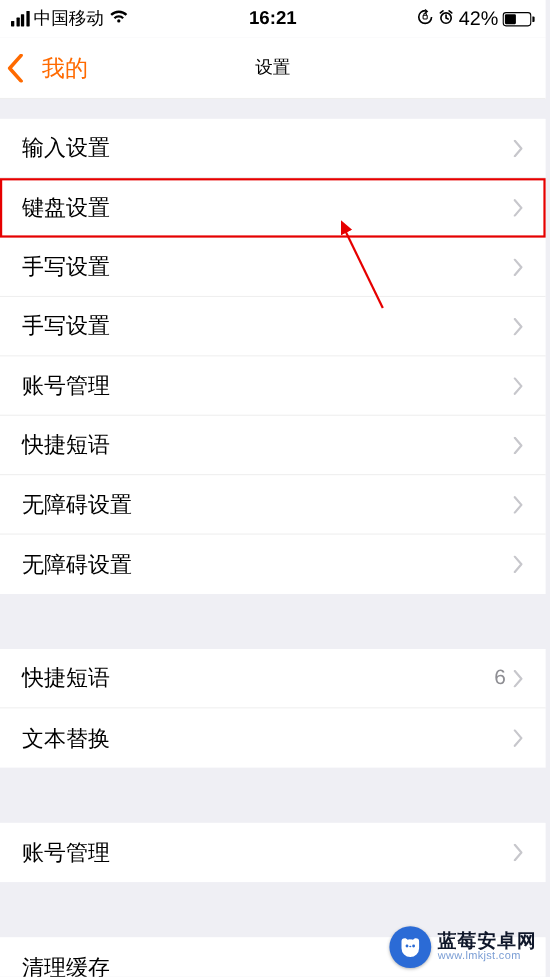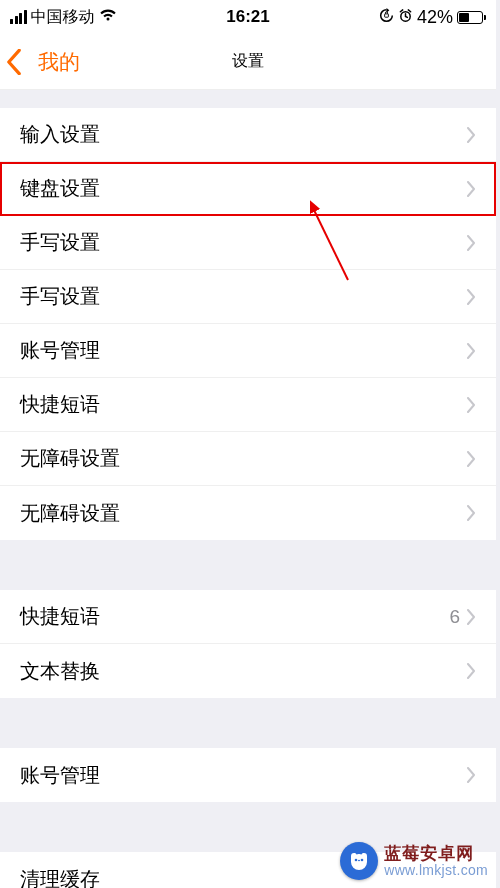--- a/index.html
+++ b/index.html
@@ -40,22 +40,22 @@
   .chevron svg { width:10px; height:16px; display:block; }
   .row.highlighted { outline: 2.5px solid #e60000; outline-offset:-2px; }
 
   
   .ann-arrow { position:absolute; left:310px; top:200px; pointer-events:none; }
 
   
   .watermark { position:absolute; right:8px; bottom:8px; display:flex; align-items:center; gap:6px; background:rgba(255,255,255,0.0); }
   .wm-badge { width:38px; height:38px; border-radius:50%; background:#2b6bd6; display:flex; align-items:center; justify-content:center; box-shadow:0 1px 3px rgba(0,0,0,0.3); }
   .wm-text { display:flex; flex-direction:column; line-height:1.05; }
-  .wm-text .l1 { color:#7f1d1d; font-size:17px; font-weight:700; letter-spacing:1px; }
-  .wm-text .l2 { color:#7a9dd4; font-size:14px; letter-spacing:0.3px; }
+  .wm-text .l1 { color:#0f172a; font-size:17px; font-weight:700; letter-spacing:1px; }
+  .wm-text .l2 { color:#7a9dd4; font-size:10px; letter-spacing:0.3px; }
 </style>
 </head>
 <body>
 
 <div class="screen">
 
   <div class="status-bar">
     <div class="status-left">
       <span class="signal">
         <span></span>

